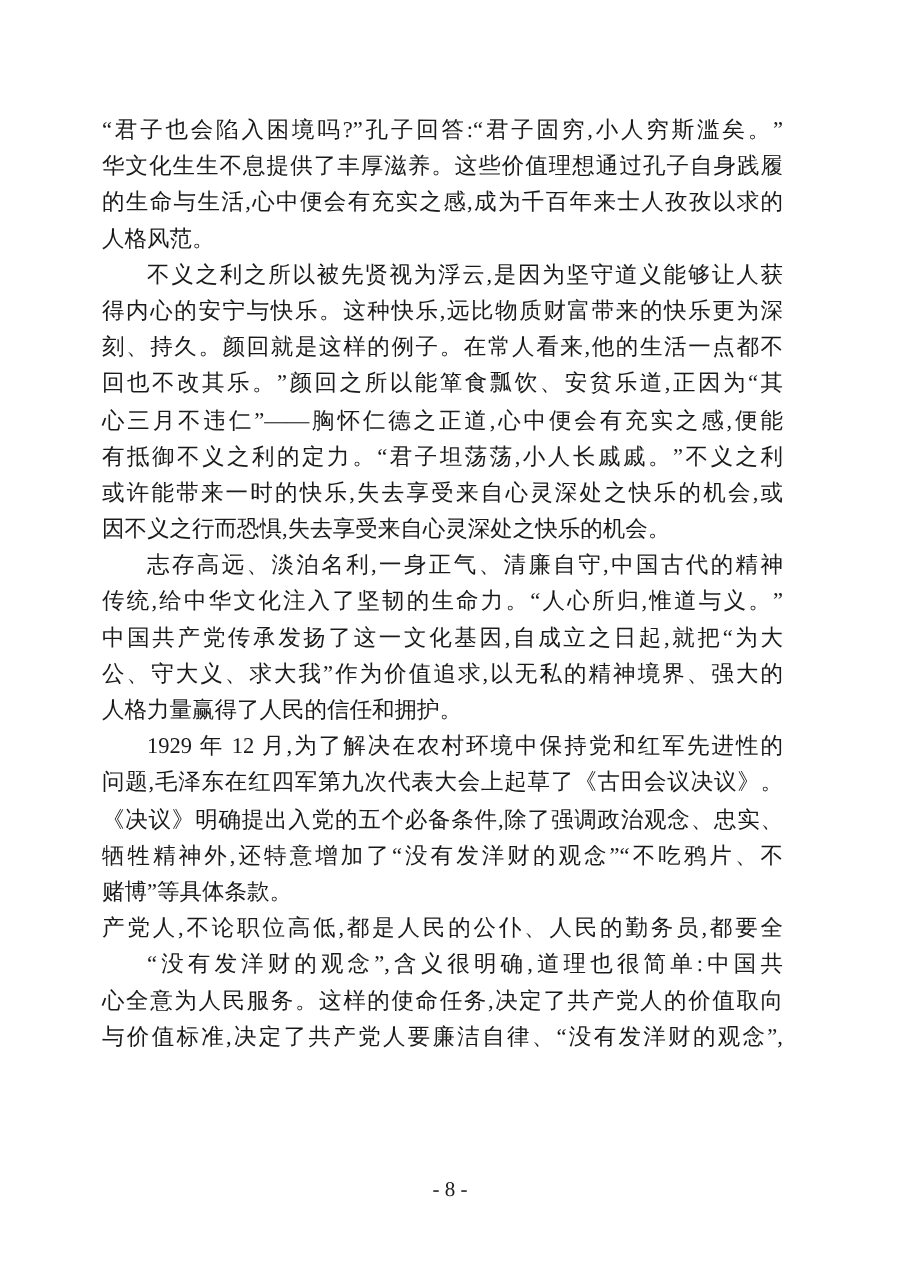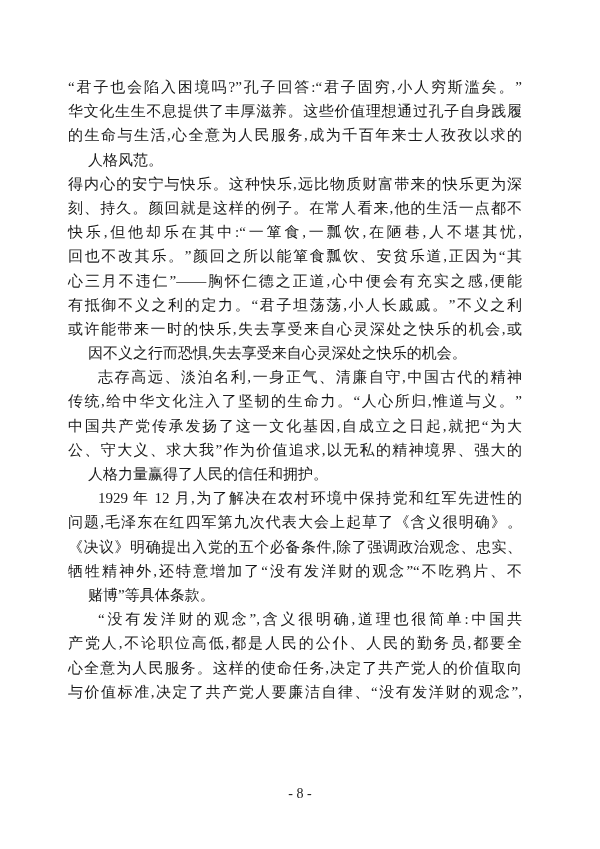--- a/index.html
+++ b/index.html
@@ -32,58 +32,57 @@
     font-size: 15px;
     text-align: justify;
     text-align-last: justify;
     white-space: nowrap;
   }
   .line.indent {
     text-indent: 2em;
   }
   .line.para-end {
     text-align-last: left;
-    margin-left: 20px;
   }
   .footer {
     position: absolute;
     left: 0;
     top: 786px;
     width: 600px;
     text-align: center;
     font-size: 14px;
     color: #1a1a1a;
   }
 </style>
 </head>
 <body>
 
 <div class="sheet">
   <div class="textblock">
     <div class="line">“君子也会陷入困境吗?”孔子回答:“君子固穷,小人穷斯滥矣。”</div>
     <div class="line">华文化生生不息提供了丰厚滋养。这些价值理想通过孔子自身践履</div>
-    <div class="line">的生命与生活,心全意为人民服务,成为千百年来士人孜孜以求的</div>
+    <div class="line">的生命与生活,心中便会有充实之感,成为千百年来士人孜孜以求的</div>
     <div class="line para-end">人格风范。</div>
+    <div class="line indent">不义之利之所以被先贤视为浮云,是因为坚守道义能够让人获</div>
     <div class="line">得内心的安宁与快乐。这种快乐,远比物质财富带来的快乐更为深</div>
     <div class="line">刻、持久。颜回就是这样的例子。在常人看来,他的生活一点都不</div>
-    <div class="line">快乐,但他却乐在其中:“一箪食,一瓢饮,在陋巷,人不堪其忧,</div>
     <div class="line">回也不改其乐。”颜回之所以能箪食瓢饮、安贫乐道,正因为“其</div>
     <div class="line">心三月不违仁”——胸怀仁德之正道,心中便会有充实之感,便能</div>
     <div class="line">有抵御不义之利的定力。“君子坦荡荡,小人长戚戚。”不义之利</div>
     <div class="line">或许能带来一时的快乐,失去享受来自心灵深处之快乐的机会,或</div>
     <div class="line para-end">因不义之行而恐惧,失去享受来自心灵深处之快乐的机会。</div>
     <div class="line indent">志存高远、淡泊名利,一身正气、清廉自守,中国古代的精神</div>
     <div class="line">传统,给中华文化注入了坚韧的生命力。“人心所归,惟道与义。”</div>
     <div class="line">中国共产党传承发扬了这一文化基因,自成立之日起,就把“为大</div>
     <div class="line">公、守大义、求大我”作为价值追求,以无私的精神境界、强大的</div>
     <div class="line para-end">人格力量赢得了人民的信任和拥护。</div>
     <div class="line indent">1929 年 12 月,为了解决在农村环境中保持党和红军先进性的</div>
-    <div class="line">问题,毛泽东在红四军第九次代表大会上起草了《含义很明确》。</div>
+    <div class="line">问题,毛泽东在红四军第九次代表大会上起草了《古田会议决议》。</div>
     <div class="line">《决议》明确提出入党的五个必备条件,除了强调政治观念、忠实、</div>
     <div class="line">牺牲精神外,还特意增加了“没有发洋财的观念”“不吃鸦片、不</div>
     <div class="line para-end">赌博”等具体条款。</div>
+    <div class="line">产党人,不论职位高低,都是人民的公仆、人民的勤务员,都要全</div>
     <div class="line indent">“没有发洋财的观念”,含义很明确,道理也很简单:中国共</div>
-    <div class="line">产党人,不论职位高低,都是人民的公仆、人民的勤务员,都要全</div>
     <div class="line">心全意为人民服务。这样的使命任务,决定了共产党人的价值取向</div>
     <div class="line">与价值标准,决定了共产党人要廉洁自律、“没有发洋财的观念”,</div>
   </div>
   <div class="footer">- 8 -</div>
 </div>
 
 </body></html>

